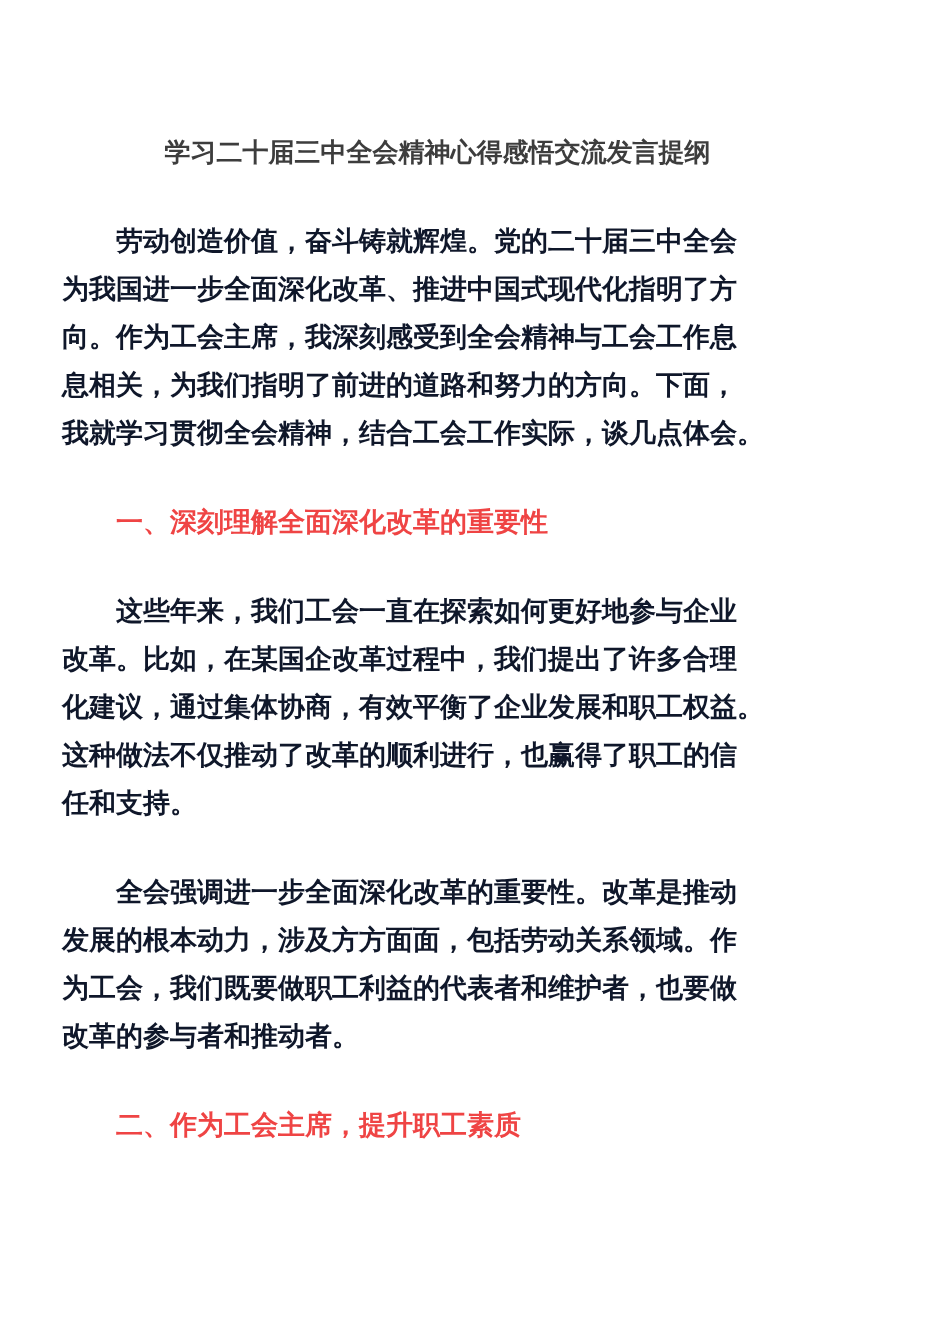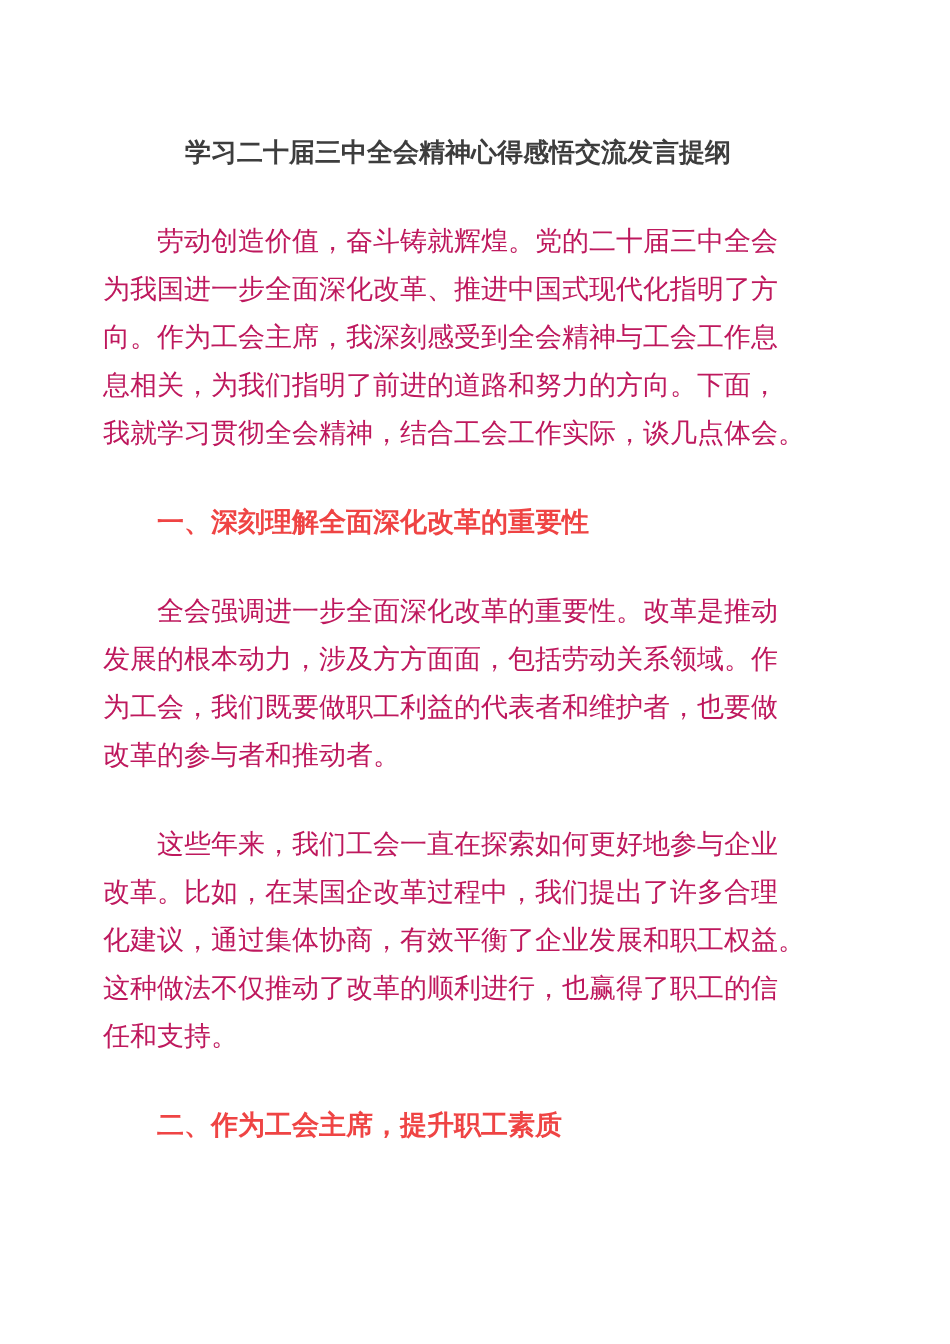--- a/index.html
+++ b/index.html
@@ -10,38 +10,38 @@
   body {
     width: 950px;
     height: 1344px;
     overflow: hidden;
     font-family: "Liberation Sans", "DejaVu Sans", sans-serif;
   }
   .page {
     box-sizing: border-box;
     width: 950px;
     height: 1344px;
-    padding: 128px 137px 0 103px;
+    padding: 128px 137px 0 62px;
     background: #ffffff;
   }
   .doc-title {
     margin: 0 0 41px 0;
     font-size: 26px;
     line-height: 48px;
     font-weight: 700;
     text-align: center;
     color: #3d3d3d;
     white-space: pre;
   }
   .para {
     margin: 0 0 41px 0;
     font-size: 27px;
     line-height: 48px;
-    font-weight: 400;
-    color: #be185d;
+    font-weight: 700;
+    color: #0f172a;
     white-space: pre;
     text-indent: 2em;
   }
   .heading {
     font-weight: 700;
     color: #ef4444;
   }
   .last {
     margin-bottom: 0;
   }
@@ -54,26 +54,26 @@
   <h1 class="doc-title">学习二十届三中全会精神心得感悟交流发言提纲</h1>
 
   <p class="para">劳动创造价值，奋斗铸就辉煌。党的二十届三中全会
 为我国进一步全面深化改革、推进中国式现代化指明了方
 向。作为工会主席，我深刻感受到全会精神与工会工作息
 息相关，为我们指明了前进的道路和努力的方向。下面，
 我就学习贯彻全会精神，结合工会工作实际，谈几点体会。</p>
 
   <h2 class="para heading">一、深刻理解全面深化改革的重要性</h2>
 
-  <p class="para">全会强调进一步全面深化改革的重要性。改革是推动
-发展的根本动力，涉及方方面面，包括劳动关系领域。作
-为工会，我们既要做职工利益的代表者和维护者，也要做
-改革的参与者和推动者。</p>
-
   <p class="para">这些年来，我们工会一直在探索如何更好地参与企业
 改革。比如，在某国企改革过程中，我们提出了许多合理
 化建议，通过集体协商，有效平衡了企业发展和职工权益。
 这种做法不仅推动了改革的顺利进行，也赢得了职工的信
 任和支持。</p>
 
+  <p class="para">全会强调进一步全面深化改革的重要性。改革是推动
+发展的根本动力，涉及方方面面，包括劳动关系领域。作
+为工会，我们既要做职工利益的代表者和维护者，也要做
+改革的参与者和推动者。</p>
+
   <h2 class="para heading last">二、作为工会主席，提升职工素质</h2>
 
 </div>
 
 </body></html>

